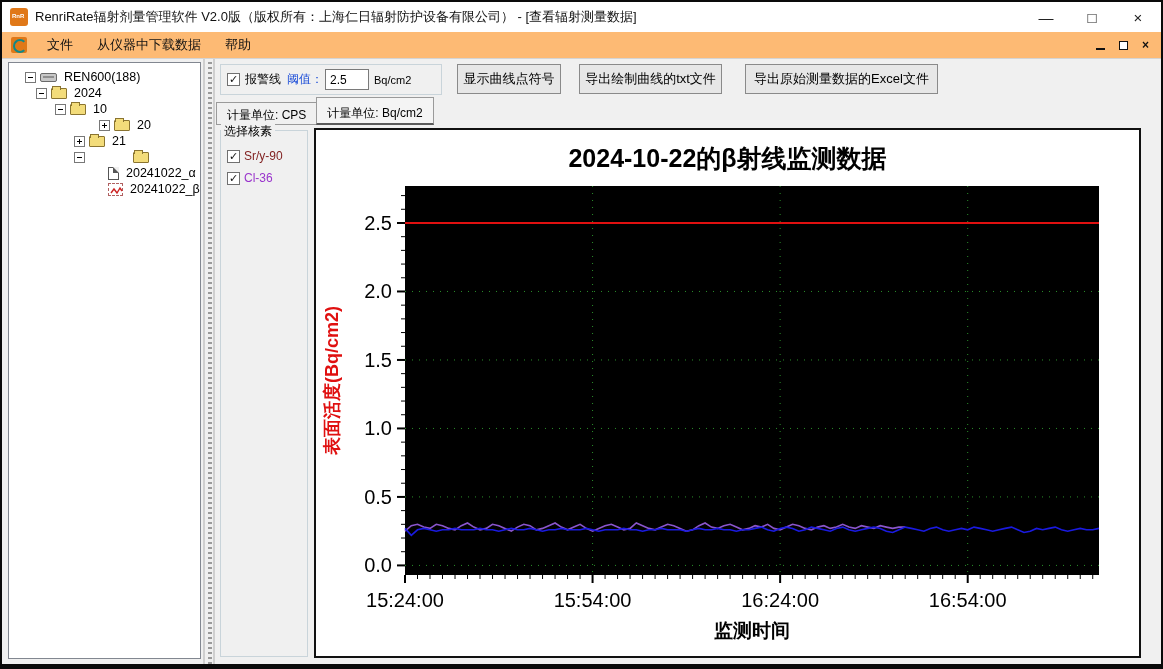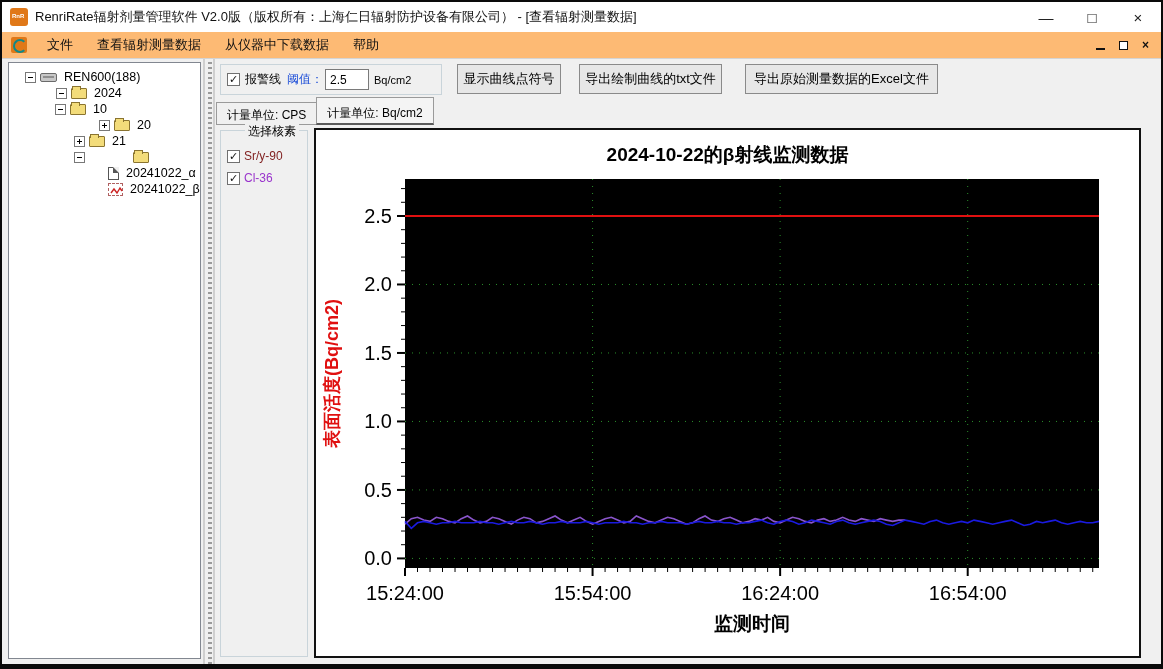--- a/index.html
+++ b/index.html
@@ -88,29 +88,29 @@
   
   .tabs { position:absolute; left:0; top:38px; height:28px; display:flex; align-items:flex-end; }
   .tab { font-size:12px; color:#000; padding:4px 10px 5px 10px; border:1px solid #9a9a9a;
          background:#f0f0f0; height:23px; margin-right:-1px; }
   .tab.active { height:28px; border-bottom:2px solid #5a5a5a; background:#f4f4f4;
          padding-top:7px; position:relative; z-index:2; }
 
   
   .nuclide-box { position:absolute; left:4px; top:71px; width:88px; bottom:2px;
                  border:1px solid #c9d4da; padding:10px 0 0 6px; }
-  .nuclide-legend { position:absolute; left:24px; top:-8px; background:#f0f0f0; padding:0 3px;
+  .nuclide-legend { position:absolute; left:0; top:-8px; background:#f0f0f0; padding:0 3px;
                     font-size:12px; color:#000; }
   .nuclide-row { display:flex; align-items:center; margin-top:8px; font-size:12px; }
   .nuclide-row .nlbl { margin-left:4px; }
 
   
   .chart-panel { position:absolute; left:98px; top:69px; right:14px; bottom:1px;
                  background:#fff; border:2px solid #111; overflow:hidden; }
-  .chart-title { text-align:center; margin-top:12px; font-size:19px; font-weight:bold; color:#000;
+  .chart-title { text-align:center; margin-top:12px; font-size:25px; font-weight:bold; color:#000;
                  font-family:"Liberation Sans",sans-serif; }
   .chart-svg { display:block; margin-top:2px; }
 </style>
 </head>
 <body>
 
 <div class="window">
 
   <div class="titlebar">
     <div class="app-icon"></div>
@@ -118,39 +118,38 @@
     <div class="win-controls">
       <div class="win-btn">—</div>
       <div class="win-btn">□</div>
       <div class="win-btn">×</div>
     </div>
   </div>
 
   <div class="menubar">
     <div class="mdi-icon"></div>
     <div class="menu-item">文件</div>
-    <div class="menu-item">查看辐射测量数据</div>
     <div class="menu-item">从仪器中下载数据</div>
     <div class="menu-item">帮助</div>
     <div class="mdi-controls">
       <div class="mdi-min"></div>
       <div class="mdi-restore"></div>
       <div class="mdi-btn">×</div>
     </div>
   </div>
 
   <div class="main">
 
     <div class="tree-panel" id="treePanel">
         <div class="tree-row" style="padding-left: 16px;">
           <span class="expander minus"></span>
           <span class="t-icon icon-device"></span>
           <span class="tree-label">REN600(188)</span>
         </div>
-        <div class="tree-row" style="padding-left: 27px; margin-left: 20px;">
+        <div class="tree-row" style="padding-left: 27px;">
           <span class="expander minus"></span>
           <span class="t-icon icon-folder"></span>
           <span class="tree-label">2024</span>
         </div>
         <div class="tree-row" style="padding-left: 46px;">
           <span class="expander minus"></span>
           <span class="t-icon icon-folder"></span>
           <span class="tree-label">10</span>
         </div>
         <div class="tree-row" style="padding-left: 90px;">

